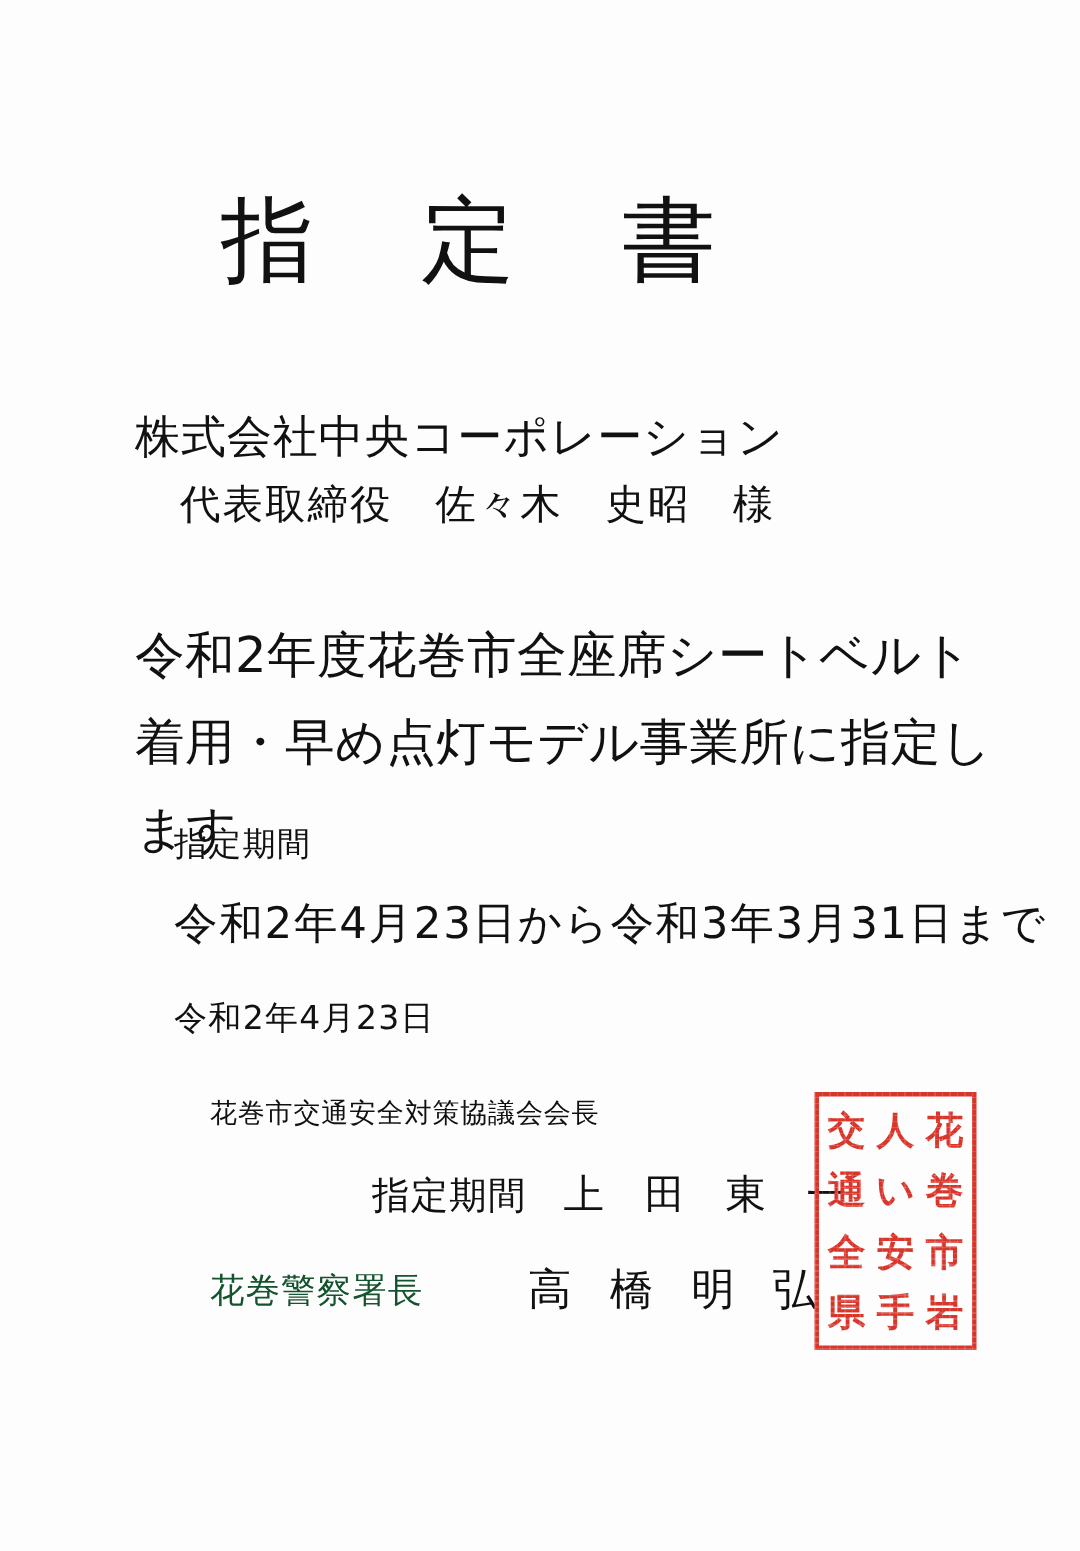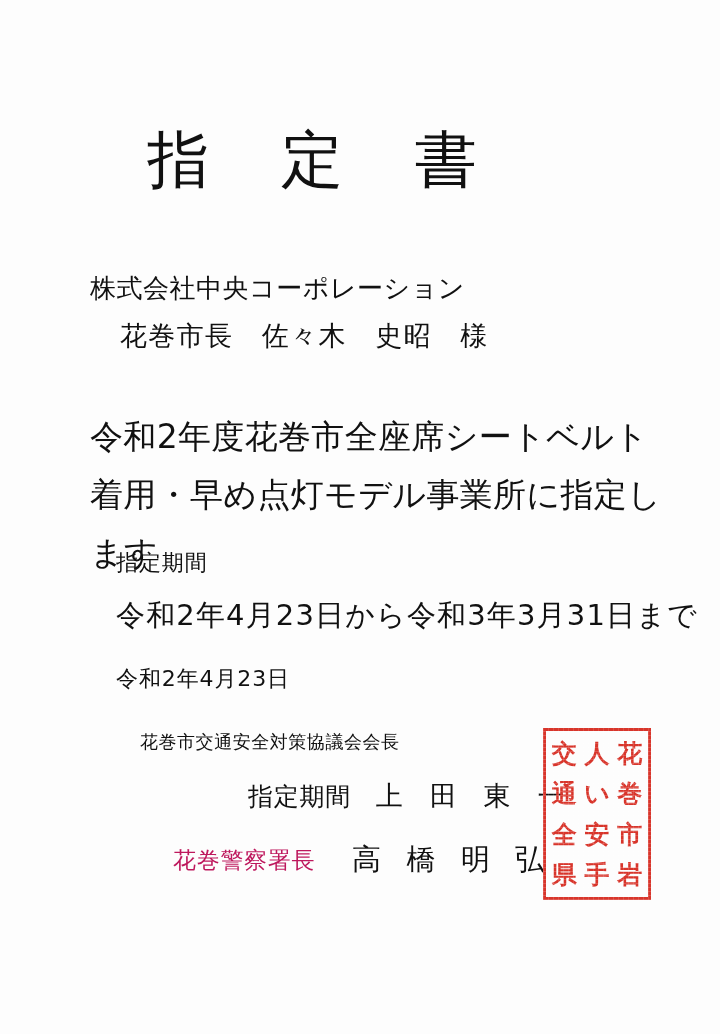--- a/index.html
+++ b/index.html
@@ -30,21 +30,21 @@
     letter-spacing: 0.42em;
     text-indent: 0.42em;
     font-family: "DejaVu Serif", "Liberation Serif", serif;
     font-weight: 500;
     color: #111;
   }
   .addressee {
     position: absolute;
     left: 90px;
     top: 268px;
-    font-size: 26px;
+    font-size: 30px;
     letter-spacing: 0.02em;
     line-height: 1.6;
     color: #111;
   }
   .addressee-line2 {
     position: absolute;
     left: 120px;
     top: 318px;
     font-size: 27px;
     letter-spacing: 0.05em;
@@ -104,22 +104,21 @@
     letter-spacing: 0.34em;
     margin-left: 16px;
     font-size: 27px;
   }
   .signer2-title {
     position: absolute;
     left: 140px;
     top: 845px;
     font-size: 23px;
     letter-spacing: 0.03em;
-    color: #be185d;
-    margin-left: 33px;
+    color: #14532d;
   }
   .signer2-name {
     position: absolute;
     left: 352px;
     top: 840px;
     font-size: 29px;
     letter-spacing: 0.28em;
     color: #111;
   }
   .seal {
@@ -165,21 +164,21 @@
 </style>
 </head>
 <body>
 
 <div class="page">
 
   <div class="title">指 定 書</div>
 
   <div class="addressee">株式会社中央コーポレーション</div>
 
-  <div class="addressee-line2">花巻市長　佐々木　史昭　様</div>
+  <div class="addressee-line2">代表取締役　佐々木　史昭　様</div>
 
   <div class="body-text">令和2年度花巻市全座席シートベルト着用・早め点灯モデル事業所に指定します</div>
 
   <div class="period-label">指定期間</div>
 
   <div class="period-value">令和2年4月23日から令和3年3月31日まで</div>
 
   <div class="issue-date">令和2年4月23日</div>
 
   <div class="org-name">花巻市交通安全対策協議会会長</div>

